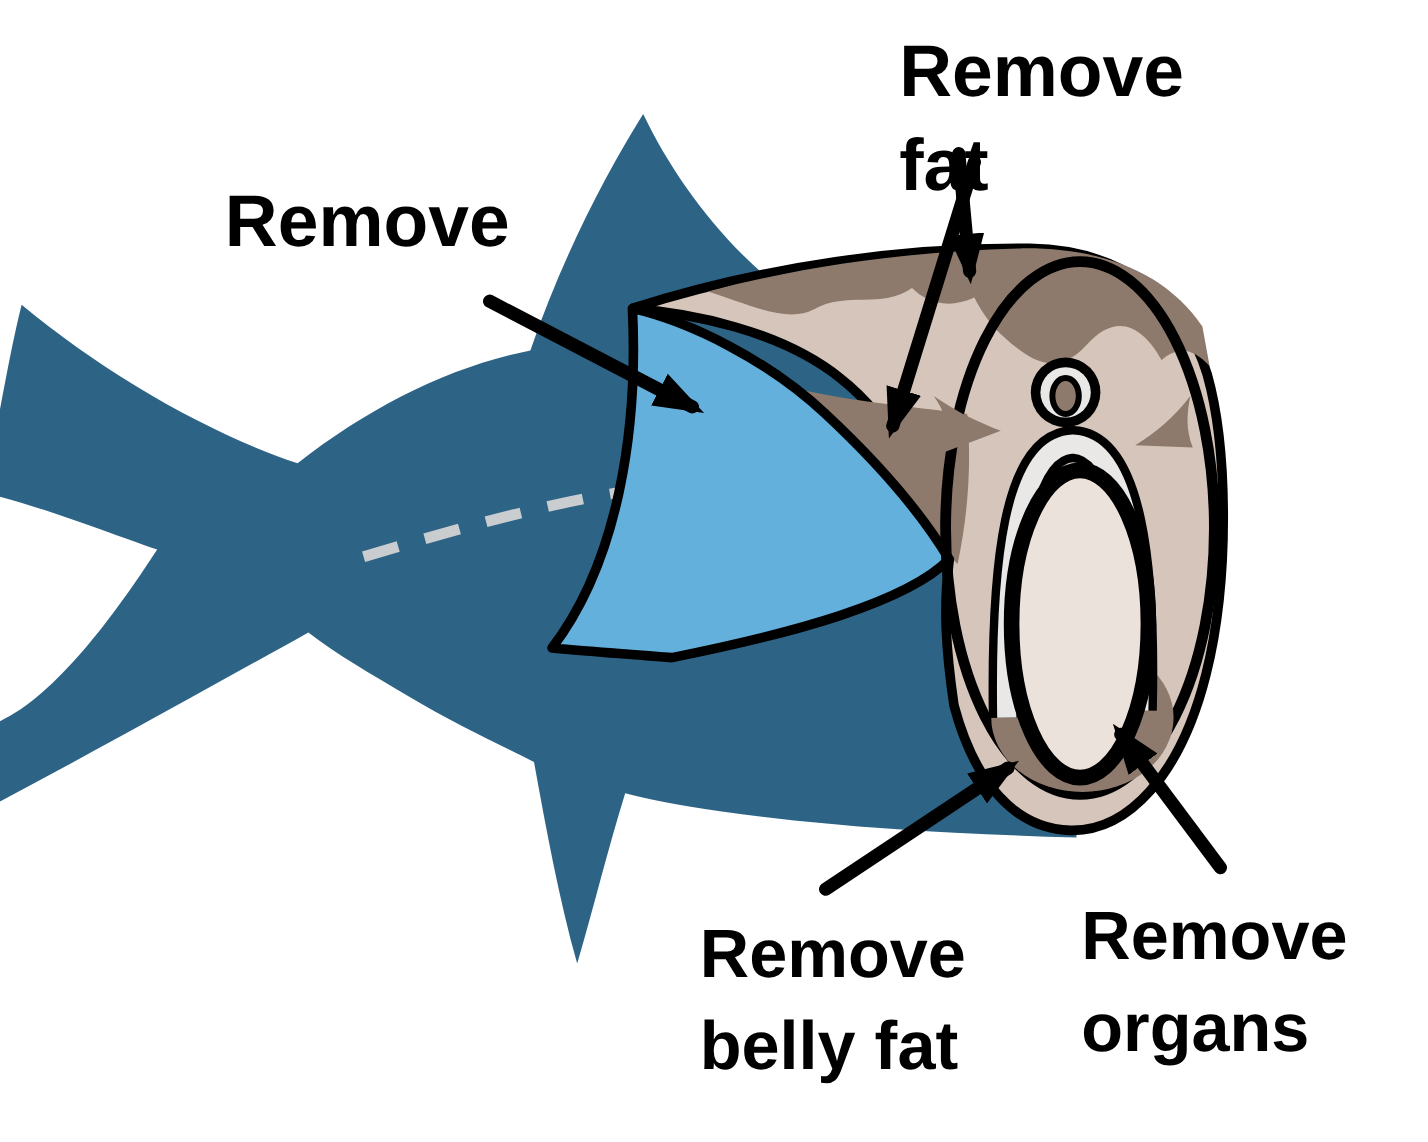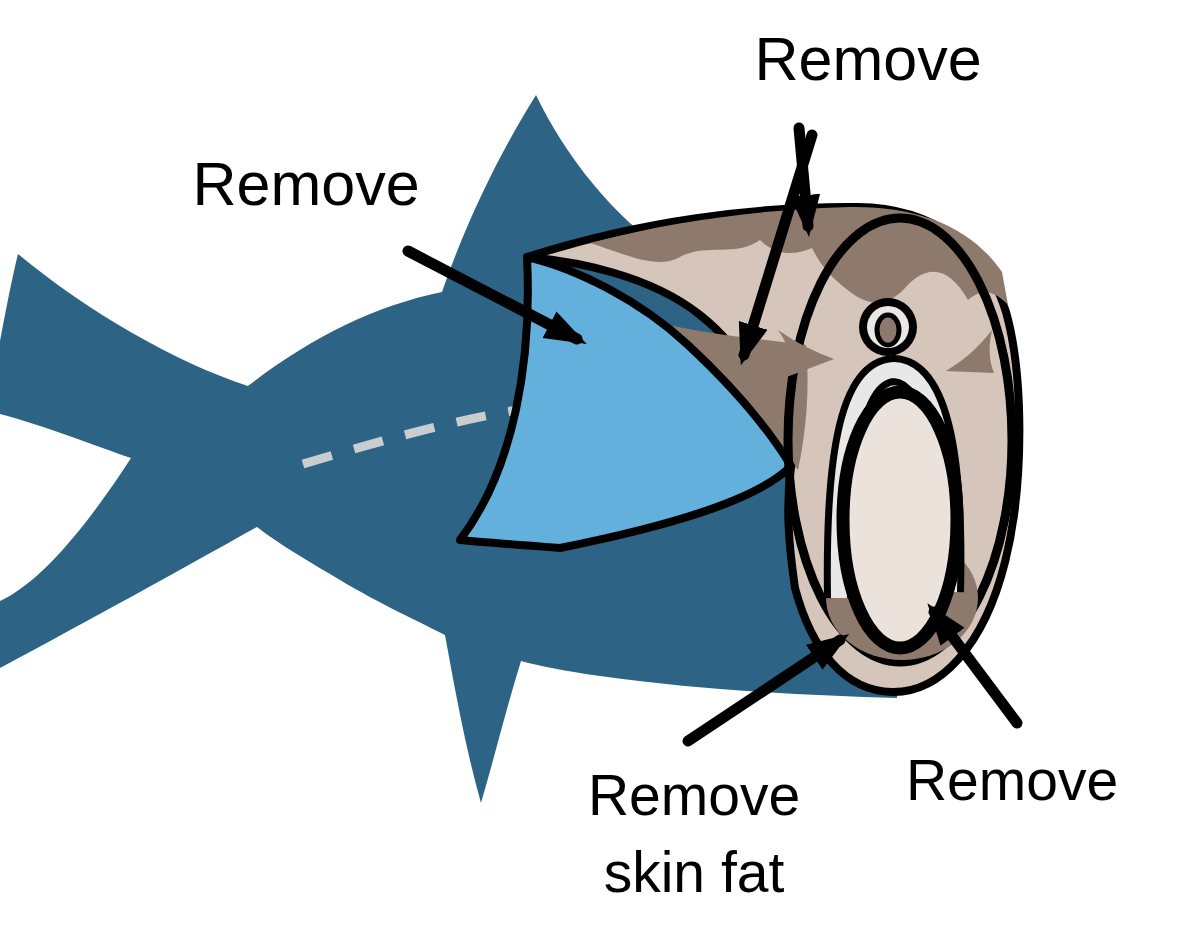--- a/index.html
+++ b/index.html
@@ -4,21 +4,21 @@
 <style>
   html,body{margin:0;padding:0;}
   body{background:#888;font-family:"Liberation Sans",sans-serif;}
   .canvas{
     position:relative;width:1190px;height:952px;
     background:var(--background,#fff);overflow:hidden;margin:0 auto;
   }
   .canvas svg{position:absolute;left:0;top:0;width:100%;height:100%;}
   .callout{
     position:absolute;transform:translateX(-50%);
-    text-align:center;font-weight:normal;color:var(--text,#000);
+    font-weight:bold;color:var(--text,#000);
     white-space:nowrap;letter-spacing:0px;
   }
   .callout.big{font-size:61px;line-height:78px;}
   .callout.small{font-size:57px;line-height:77px;}
 </style>
 </head>
 <body>
 
 <div class="canvas">
 
@@ -102,28 +102,30 @@
 
     <line x1="408" y1="251" x2="577" y2="339" stroke-width="11" stroke-linecap="round" marker-end="url(#ah)" stroke="#000000"></line>
     <line x1="812" y1="135" x2="744" y2="355" stroke-width="11" stroke-linecap="round" marker-end="url(#ah)" stroke="#000000"></line>
     <line x1="799" y1="128" x2="808" y2="226" stroke-width="11" stroke-linecap="round" marker-end="url(#ah)" stroke="#000000"></line>
     <line x1="688" y1="741" x2="840" y2="640" stroke-width="11" stroke-linecap="round" marker-end="url(#ah)" stroke="#000000"></line>
     <line x1="1017" y1="723" x2="934" y2="612" stroke-width="11" stroke-linecap="round" marker-end="url(#ah)" stroke="#000000"></line>
   </svg>
 
   <div class="callout big" style="left:868px;top:20px;">
     <div>Remove</div>
+    <div>fat</div>
   </div>
 
   <div class="callout big" style="left:306px;top:145px;">
     <div>Remove</div>
   </div>
 
   <div class="callout small" style="left:694px;top:757px;">
     <div>Remove</div>
-    <div>skin fat</div>
+    <div>belly fat</div>
   </div>
 
   <div class="callout small" style="left:1012px;top:742px;">
     <div>Remove</div>
+    <div>organs</div>
   </div>
 
 </div>
 
 </body></html>

